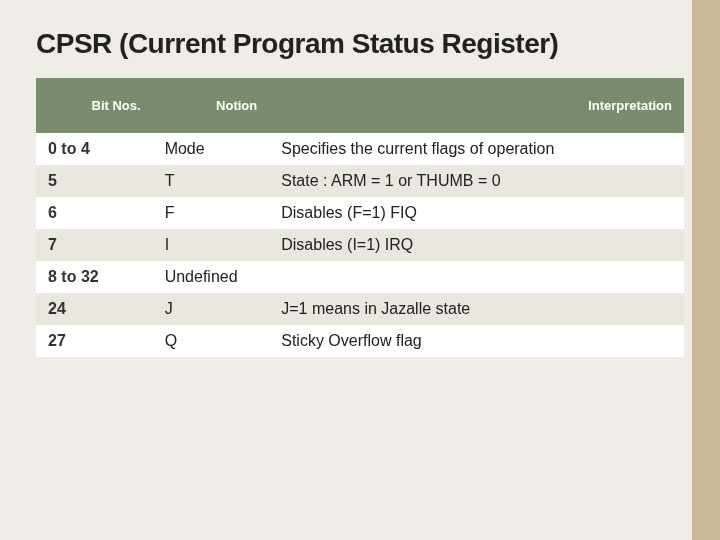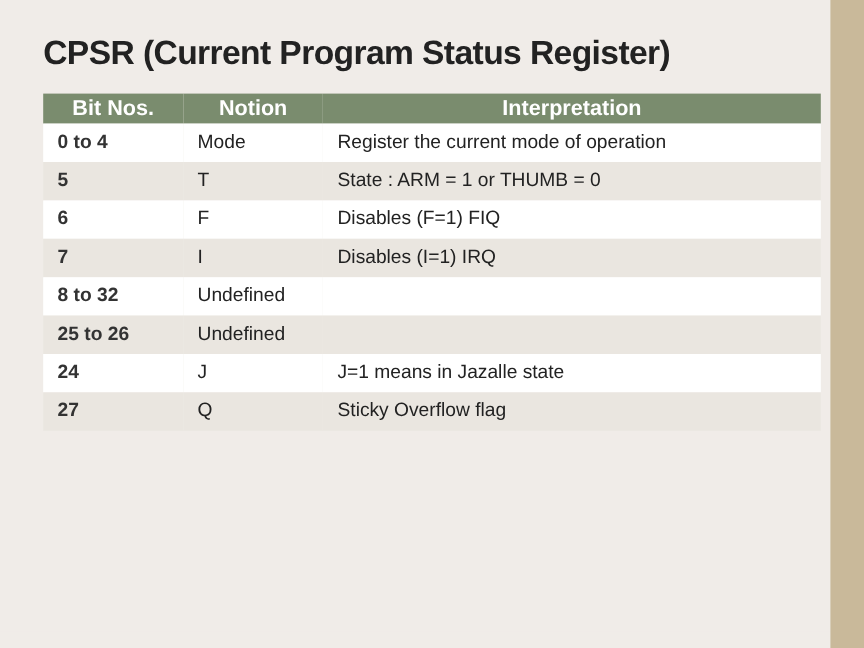--- a/index.html
+++ b/index.html
@@ -52,23 +52,23 @@
     col.col-notion { width: 18%; }
     col.col-interp { width: 64%; }
 
     thead tr {
       background: #7a8c6e;
     }
 
     thead th {
       color: #fff;
       font-weight: 600;
-      font-size: 18px;
-      padding: 2px 12px;
-      text-align: center;
+      font-size: 13px;
+      padding: 20px 12px;
+      text-align: right;
     }
 
     tbody tr:nth-child(odd) {
       background: #ffffff;
     }
 
     tbody tr:nth-child(even) {
       background: #eae6e0;
     }
 
@@ -102,21 +102,21 @@
       <tr>
         <th>Bit Nos.</th>
         <th>Notion</th>
         <th>Interpretation</th>
       </tr>
     </thead>
     <tbody id="table-body">
     <tr>
           <td>0 to 4</td>
           <td>Mode</td>
-          <td>Register the current mode of operation</td>
+          <td>Specifies the current flags of operation</td>
         </tr>
         <tr>
           <td>5</td>
           <td>T</td>
           <td>State : ARM = 1 or THUMB = 0</td>
         </tr>
         <tr>
           <td>6</td>
           <td>F</td>
           <td>Disables (F=1) FIQ</td>
@@ -125,25 +125,20 @@
           <td>7</td>
           <td>I</td>
           <td>Disables (I=1) IRQ</td>
         </tr>
         <tr>
           <td>8 to 32</td>
           <td>Undefined</td>
           <td></td>
         </tr>
         <tr>
-          <td>25 to 26</td>
-          <td>Undefined</td>
-          <td></td>
-        </tr>
-        <tr>
           <td>24</td>
           <td>J</td>
           <td>J=1 means in Jazalle state</td>
         </tr>
         <tr>
           <td>27</td>
           <td>Q</td>
           <td>Sticky Overflow flag</td>
         </tr>
       </tbody>

